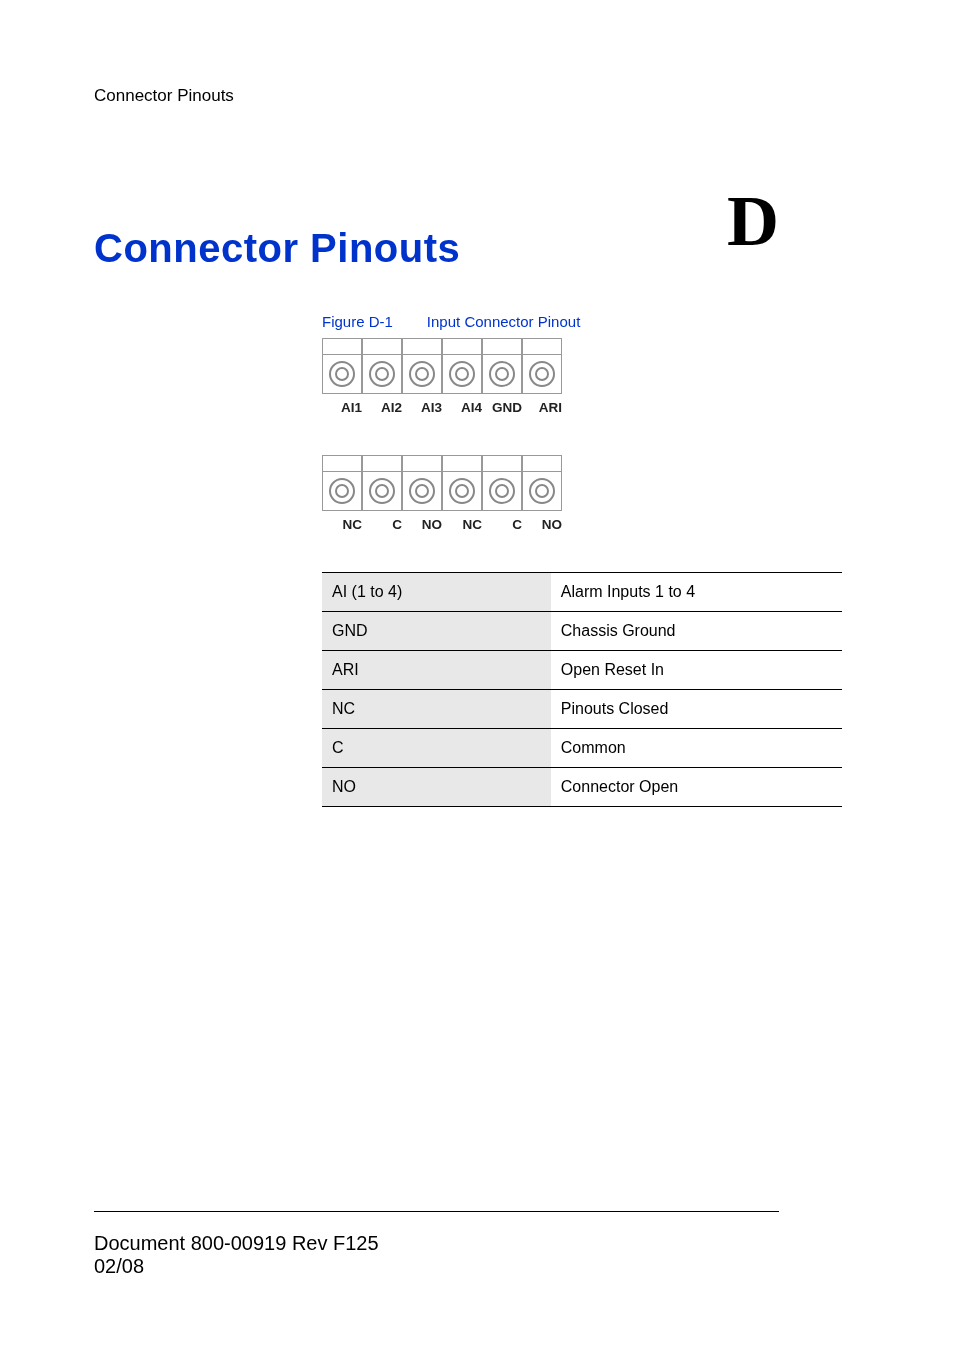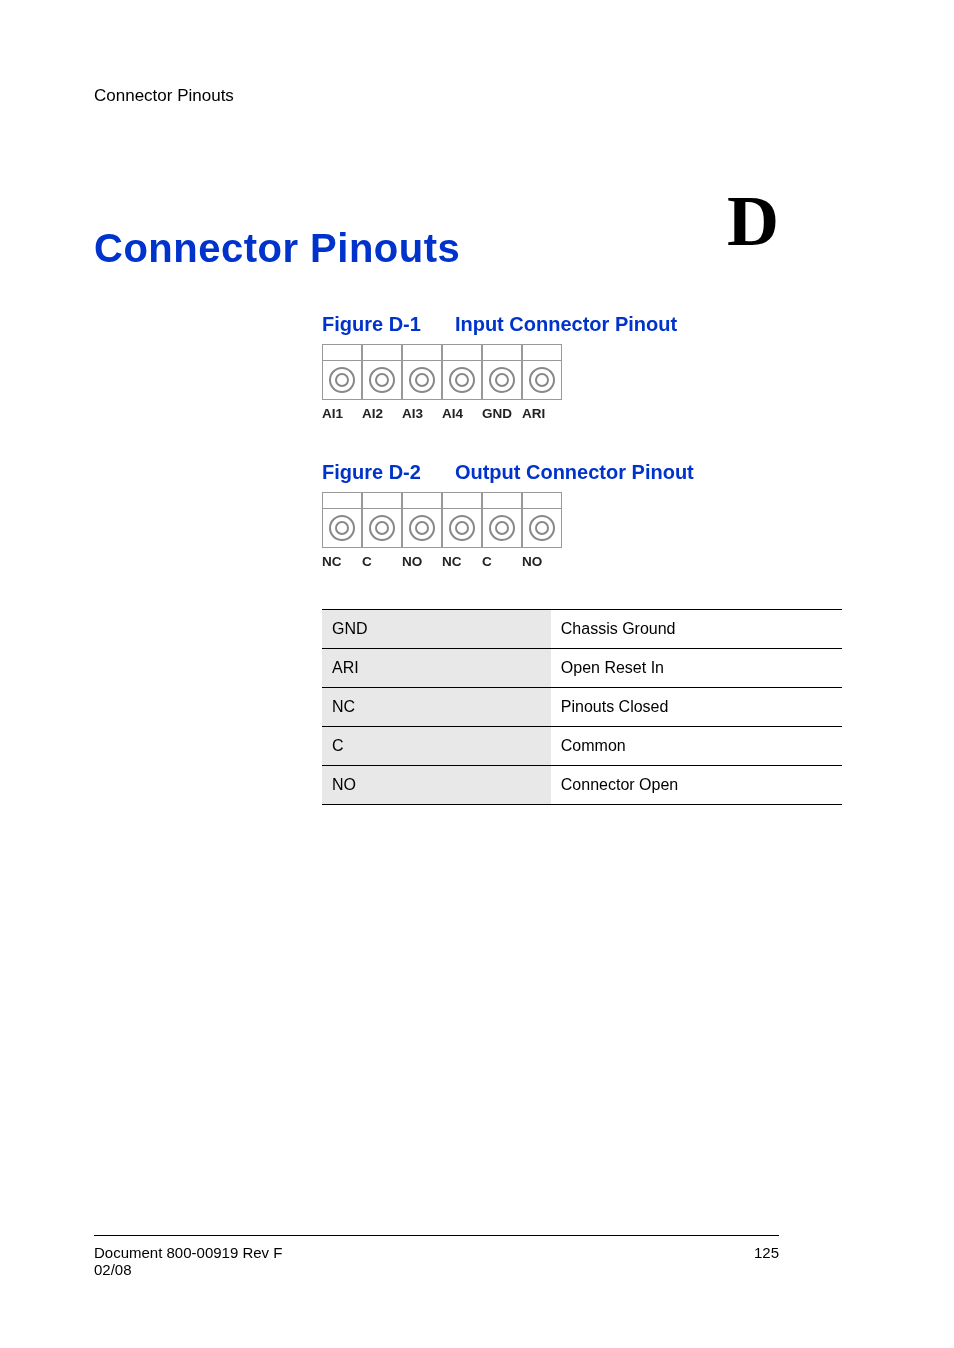--- a/index.html
+++ b/index.html
@@ -2,34 +2,34 @@
 <html><head>
 <meta charset="utf-8">
 <style>
   * { box-sizing: border-box; margin: 0; padding: 0; }
   html, body { width: 954px; height: 1348px; background: #ffffff; font-family: Arial, Helvetica, sans-serif; color: #000; }
   .page { position: relative; width: 873px; height: 1348px; padding: 86px 94px 0 94px; border-radius: 6px; }
   .running-header { font-size: 17px; color: #000; margin-bottom: 120px; }
   .appendix-letter { position: absolute; top: 180px; right: 94px; font-size: 72px; font-weight: bold; font-family: "Times New Roman", Times, serif; }
   .title { font-size: 40px; font-weight: bold; color: #0033cc; margin-bottom: 42px; letter-spacing: 0.5px; }
   .content-col { margin-left: 228px; width: 520px; }
-  .fig-caption { font-size: 20px; font-weight: bold; color: #0033cc; margin-bottom: 8px; }
+  .fig-caption { font-size: 15px; font-weight: normal; color: #0033cc; margin-bottom: 8px; }
   .fig-caption .gap { display: inline-block; width: 34px; }
   .connector-block { margin-bottom: 40px; }
   .terminals { display: flex; gap: 0; }
-  .terminal { width: 40px; display: flex; flex-direction: column; align-items: flex-start; }
+  .terminal { width: 40px; display: flex; flex-direction: column; align-items: flex-end; }
   .term-top { width: 40px; height: 16px; border: 1.5px solid #999; border-bottom: none; background: #fff; }
   .term-body { width: 40px; height: 40px; border: 1.5px solid #999; display: flex; align-items: center; justify-content: center; background: #fff; }
   .screw-outer { width: 26px; height: 26px; border-radius: 50%; border: 2px solid #888; display: flex; align-items: center; justify-content: center; }
   .screw-inner { width: 14px; height: 14px; border-radius: 50%; border: 2px solid #888; }
   .term-label { margin-top: 6px; font-size: 13.5px; font-weight: bold; color: #222; text-align: center; font-family: Arial, sans-serif; }
   .pinout-table { width: 100%; border-collapse: collapse; margin-top: 28px; font-size: 16px; }
   .pinout-table tr td { padding: 10px 10px; border-top: 1px solid #000; border-bottom: 1px solid #000; }
   .pinout-table tr td:first-child { background: #e8e8e8; width: 44%; }
-  .footer { position: absolute; left: 94px; right: 94px; bottom: 70px; border-top: 1px solid #000; padding-top: 8px; font-size: 15px; display: flex; justify-content: space-between; }
+  .footer { position: absolute; left: 94px; right: 94px; bottom: 70px; border-top: 1px solid #000; padding-top: 20px; font-size: 20px; display: flex; justify-content: flex-start; }
   .footer .right { text-align: right; }
 </style>
 </head>
 <body>
 
 <div class="page">
 
   <div class="running-header">Connector Pinouts</div>
 
   <div class="appendix-letter">D</div>
@@ -94,23 +94,20 @@
               <div class="screw-outer">
                 <div class="screw-inner"></div>
               </div>
             </div>
           <div class="term-label">ARI</div>
         </div>
       </div>
     </div>
 
     <div class="connector-block">
-      <div class="fig-caption">
-        <span>Figure D-2</span><span class="gap"></span><span>Output Connector Pinout</span>
-      </div>
       <div class="terminals">
         <div class="terminal">
           <div class="term-top"></div>
           <div class="term-body">
               <div class="screw-outer">
                 <div class="screw-inner"></div>
               </div>
             </div>
           <div class="term-label">NC</div>
         </div>
@@ -157,20 +154,24 @@
                 <div class="screw-inner"></div>
               </div>
             </div>
           <div class="term-label">NO</div>
         </div>
       </div>
     </div>
 
     <table class="pinout-table">
       <tbody>
+          <tr>
+        <td>AI (1 to 4)</td>
+        <td>Alarm Inputs 1 to 4</td>
+      </tr>
       <tr>
         <td>GND</td>
         <td>Chassis Ground</td>
       </tr>
       <tr>
         <td>ARI</td>
         <td>Open Reset In</td>
       </tr>
       <tr>
         <td>NC</td>

